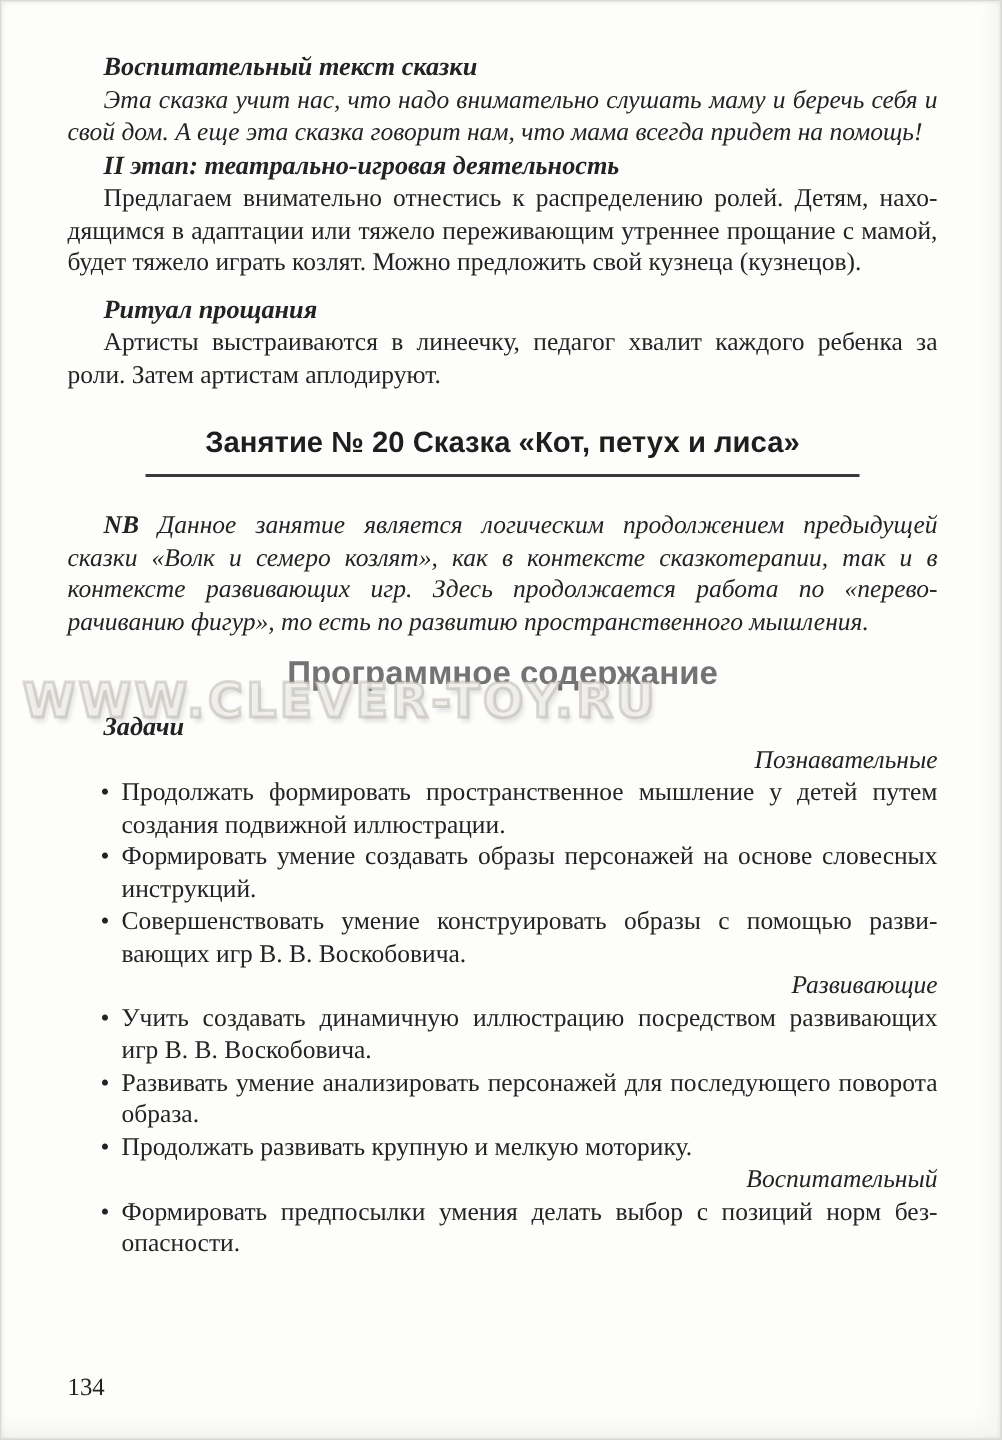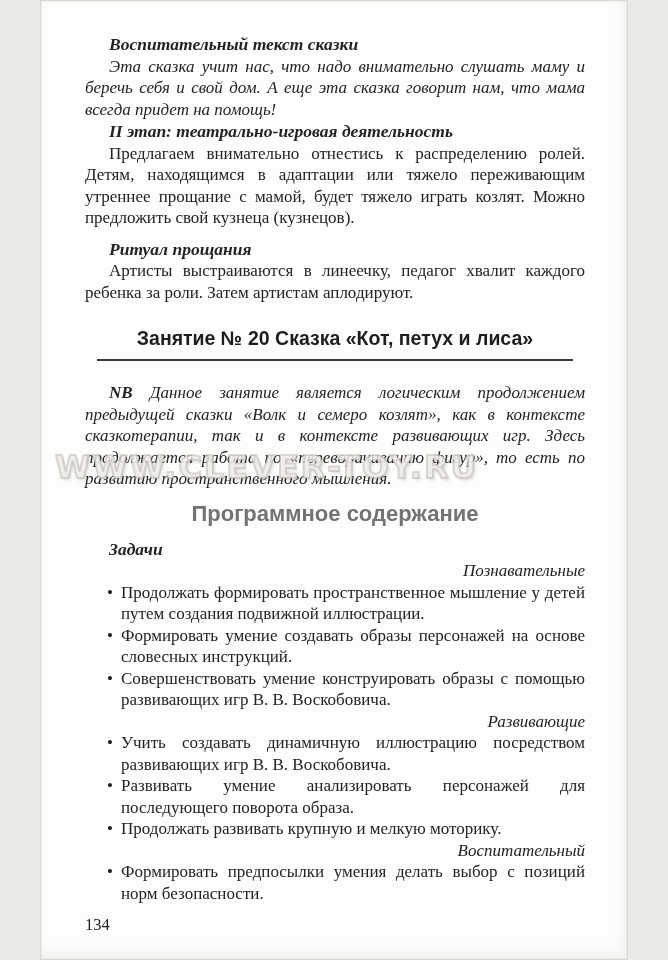--- a/index.html
+++ b/index.html
@@ -1,18 +1,18 @@
 <!DOCTYPE html>
 <html lang="ru"><head>
 <meta charset="utf-8">
 <style>
   html, body { margin: 0; padding: 0; background: #e9e9e6; }
   .page {
     position: relative;
-    width: 588px;
+    width: 668px;
     height: 960px;
     margin: 0 auto;
     background: #fdfdfb;
     box-sizing: border-box;
     padding: 33px 42px 0 44px;
     font-family: "Liberation Serif", "DejaVu Serif", serif;
     font-size: 17px;
     line-height: 21.5px;
     color: #232323;
     overflow: hidden;

